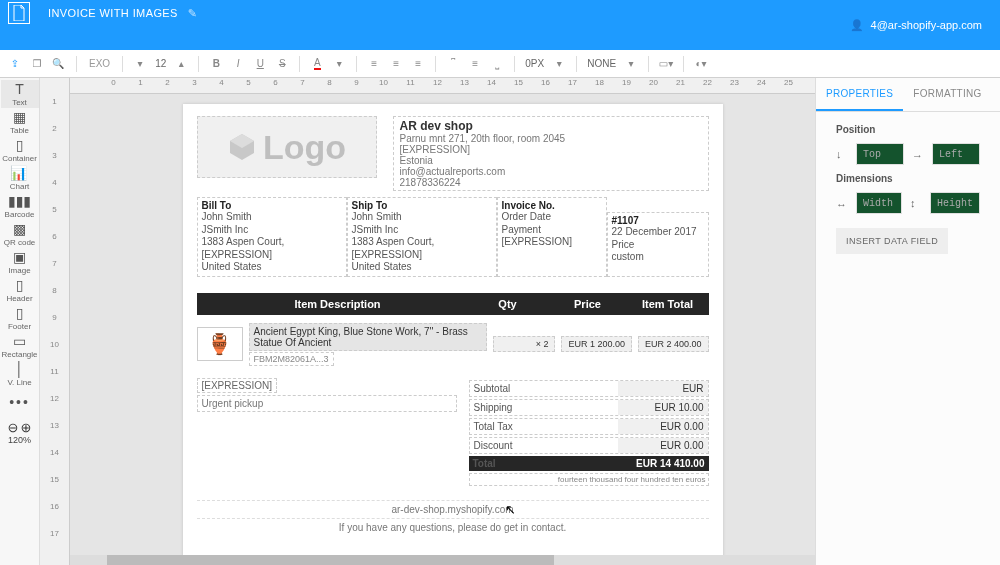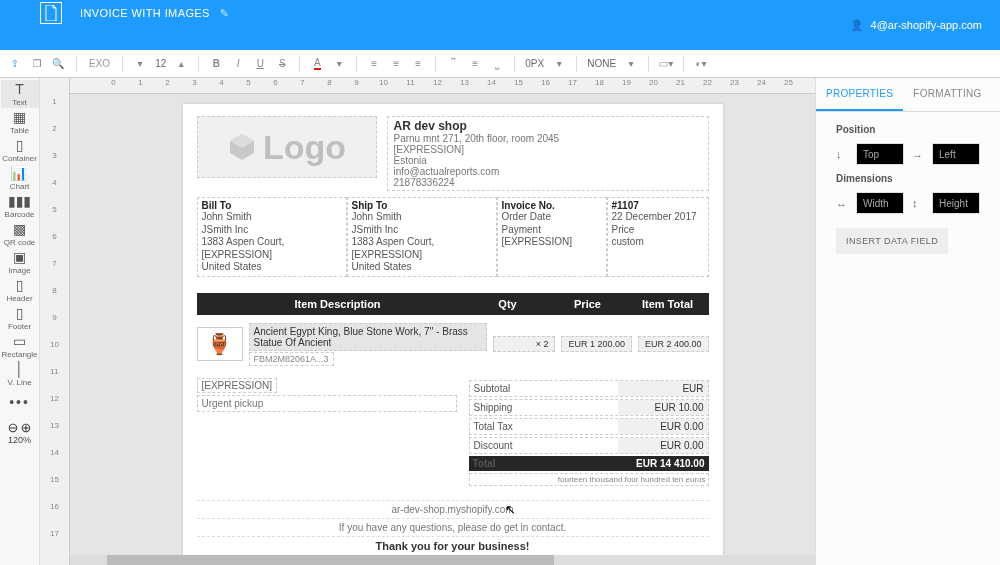--- a/index.html
+++ b/index.html
@@ -1,20 +1,20 @@
 <!DOCTYPE html>
 <html><head>
 <meta charset="utf-8">
 <style>
 * { box-sizing: border-box; margin: 0; padding: 0; }
 body { font-family: Arial, Helvetica, sans-serif; font-size: 11px; color: #333; background: #e5e5e5; width: 1000px; height: 565px; overflow: hidden; position: relative; }
 
 
 .topbar { background: #1e9bff; color: #fff; height: 50px; display: flex; align-items: stretch; }
-.topbar-left { display: flex; flex-direction: column; padding-left: 32px; }
+.topbar-left { display: flex; flex-direction: column; }
 .doc-title-row { display: flex; align-items: center; height: 26px; padding-left: 8px; gap: 10px; }
 .doc-icon { width: 22px; height: 22px; border: 1px solid #fff; display: flex; align-items: center; justify-content: center; margin-right: 8px; }
 .doc-title { font-size: 11px; letter-spacing: 0.4px; }
 .menu-row { display: flex; gap: 24px; padding-left: 48px; height: 24px; align-items: center; font-size: 11px; }
 .menu-row span { cursor: pointer; }
 .topbar-right { margin-left: auto; display: flex; align-items: center; padding-right: 18px; font-size: 11px; gap: 6px; }
 
 
 .toolbar { background: #fff; height: 28px; border-bottom: 1px solid #d0d0d0; display: flex; align-items: center; padding: 0 6px; gap: 4px; font-size: 10px; color: #666; }
 .tb-btn { width: 18px; height: 18px; display: flex; align-items: center; justify-content: center; cursor: pointer; color: #888; }
@@ -36,29 +36,29 @@
 
 .vruler { width: 30px; background: #f0f0f0; border-right: 1px solid #ccc; display: flex; flex-direction: column; align-items: center; padding-top: 10px; font-size: 8px; color: #888; overflow: hidden; }
 .vruler div { height: 27px; display: flex; align-items: center; }
 
 .canvas-wrap { flex: 1; background: #e5e5e5; overflow: hidden; position: relative; }
 .hruler { height: 16px; background: #f0f0f0; border-bottom: 1px solid #ccc; display: flex; padding-left: 30px; font-size: 8px; color: #888; }
 .hruler span { width: 27px; text-align: center; }
 .canvas { background: #e5e5e5; padding: 10px 10px 0 30px; display: flex; justify-content: center; height: calc(100% - 16px); overflow: hidden; }
 .page { width: 540px; background: #fff; box-shadow: 0 0 3px rgba(0,0,0,0.15); padding: 12px 14px; position: relative; }
 
-.logo-block { display: flex; gap: 10px; }
+.logo-block { display: flex; gap: 16px; }
 .logo-img { width: 180px; height: 62px; background: #f0f0f0; display: flex; align-items: center; justify-content: center; color: #bfbfbf; font-size: 34px; font-weight: bold; gap: 6px; border: 1px dashed #ccc; }
 .logo-hex { width: 30px; height: 30px; }
 .company { border: 1px dashed #ccc; flex: 1; padding: 2px 6px; font-size: 10px; color: #777; }
 .company .cn { color: #333; font-weight: bold; font-size: 12px; }
 
 .info-grid { display: flex; margin-top: 6px; font-size: 10px; color: #555; }
 .info-col { border: 1px dashed #ccc; padding: 2px 4px; }
-.c1 { width: 150px; } .c2 { width: 150px; } .c3 { width: 110px; } .c4 { flex: 1; }
+.c1 { width: 150px; } .c2 { width: 150px; } .c3 { width: 110px; } .c4 { flex: 1; margin-top: 15px; }
 .info-col b { color: #222; font-weight: bold; display: block; }
 .info-col div { line-height: 1.25; }
 
 .hdr-bar { background: #262626; color: #fff; display: flex; font-size: 11px; font-weight: bold; margin-top: 16px; height: 22px; align-items: center; padding: 0 6px; }
 .hdr-desc { flex: 1; text-align: center; }
 .hdr-qty, .hdr-price, .hdr-total { width: 70px; text-align: center; }
 .hdr-sep { width: 10px; }
 
 .line-item { display: flex; align-items: center; gap: 6px; margin-top: 8px; font-size: 10px; }
 .thumb { width: 46px; height: 34px; background: #fff; border: 1px solid #ccc; display: flex; align-items: center; justify-content: center; font-size: 20px; }
@@ -87,21 +87,21 @@
 
 
 .right-panel { width: 185px; background: #fcfcfc; border-left: 1px solid #ddd; padding: 0; font-size: 11px; color: #555; }
 .rtabs { display: flex; border-bottom: 1px solid #ddd; }
 .rtab { padding: 10px 10px; font-size: 10px; letter-spacing: 0.3px; color: #888; cursor: pointer; }
 .rtab.active { color: #1e9bff; border-bottom: 2px solid #1e9bff; }
 .rpanel-body { padding: 12px 20px; }
 .rsec-title { font-weight: bold; color: #555; font-size: 10px; margin-bottom: 8px; }
 .rrow { display: flex; align-items: center; gap: 8px; margin-bottom: 8px; }
 .rrow .arrow { width: 12px; font-size: 11px; color: #666; }
-.rinput { flex: 1; height: 22px; background: #000000; border: 1px solid #e0e0e0; padding: 0 6px; color: #aaa; font-size: 10px; display: flex; align-items: center; }
+.rinput { flex: 1; height: 22px; background: #14532d; border: 1px solid #e0e0e0; padding: 0 6px; color: #aaa; font-size: 10px; display: flex; align-items: center; font-family: Liberation Mono, monospace; }
 .rbtn { background: #eee; border: none; padding: 8px 10px; font-size: 9px; letter-spacing: 0.4px; color: #666; cursor: pointer; margin-top: 6px; }
 .rchk { display: flex; gap: 8px; font-size: 10px; color: #666; margin-top: 12px; line-height: 1.3; }
 .rchk-box { width: 14px; height: 14px; border: 1px solid #ccc; flex-shrink: 0; }
 
 .scroll-h { position: absolute; bottom: 0; left: 70px; right: 185px; height: 10px; background: #ddd; }
 .scroll-thumb { height: 100%; width: 60%; background: #bbb; margin-left: 5%; }
 </style>
 </head>
 <body>
 
@@ -375,21 +375,20 @@
                 <span class="lbl">Total</span>
                 <span class="val">EUR 14 410.00</span>
               </div>
             <div class="disclaim">fourteen thousand four hundred ten euros</div>
           </div>
         </div>
 
         <div class="footer-lines">
           <div>ar-dev-shop.myshopify.com</div>
           <div>If you have any questions, please do get in contact.</div>
-          <div class="thanks">Thank you for your business!</div>
         </div>
       </div>
     </div>
     <span class="cursor-ptr">↖</span>
   </div>
 
   <div class="right-panel">
     <div class="rtabs">
       <div class="rtab active">PROPERTIES</div>
       <div class="rtab">FORMATTING</div>

